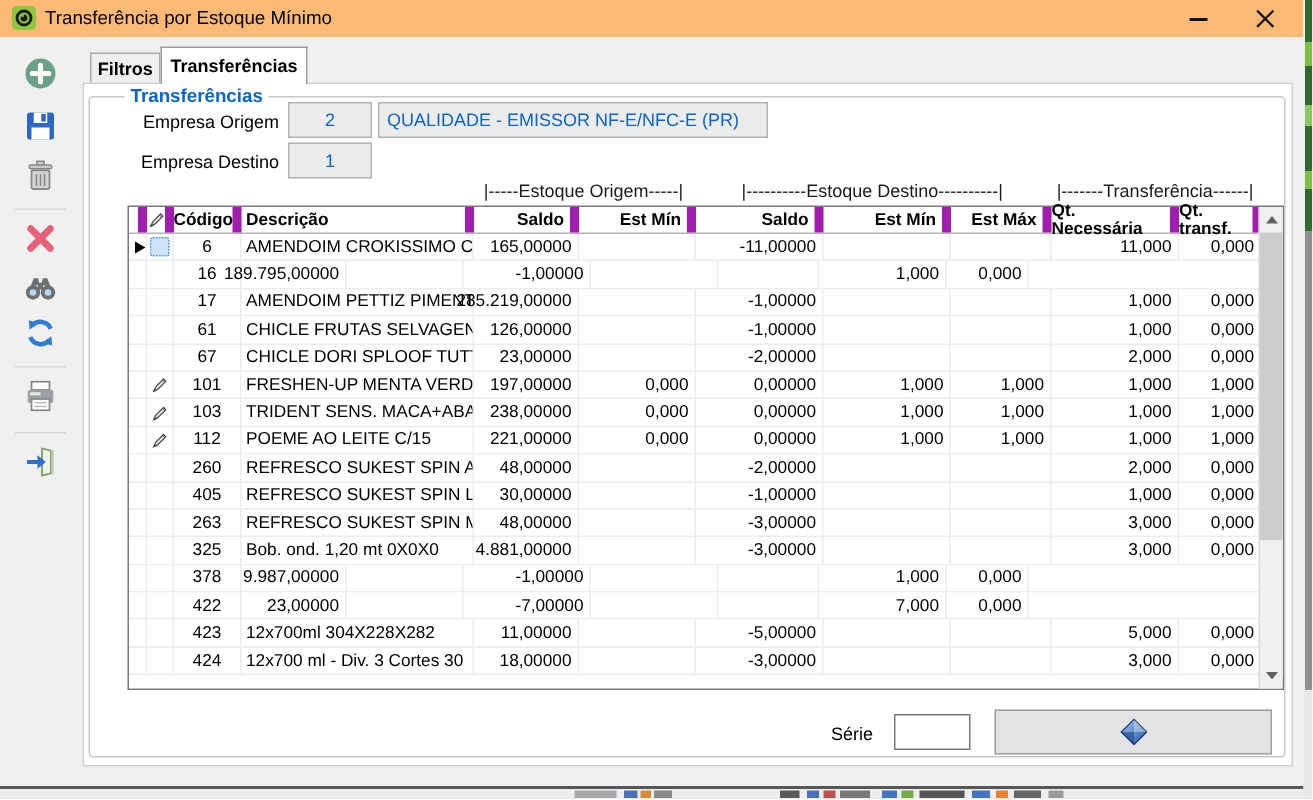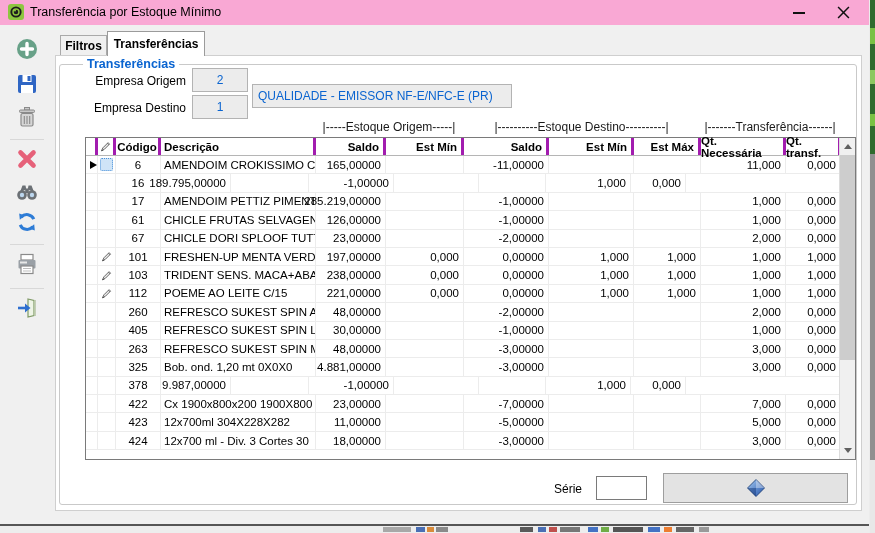--- a/index.html
+++ b/index.html
@@ -2,21 +2,21 @@
 <html><head>
 <meta charset="utf-8">
 <style>
   * { margin:0; padding:0; box-sizing:border-box; }
   html,body { background:#ffffff; }
   #win {
     position:relative; width:875px; height:533px; overflow:hidden;
     font-family:"Liberation Sans", sans-serif; color:#000; background:#fff;
   }
   
-  .titlebar { position:absolute; left:0; top:0; width:869px; height:25px; background:#f9a8d4; }
+  .titlebar { position:absolute; left:0; top:0; width:869px; height:25px; background:#fdba74; }
   .title-icon { position:absolute; left:8px; top:4px; width:16px; height:16px; }
   .title-text { position:absolute; left:30px; top:5px; font-size:12.5px; color:#000; white-space:nowrap; }
   .capbtn { position:absolute; top:0; width:42px; height:25px; display:flex; align-items:center; justify-content:center; }
   .capbtn.min { left:778px; } .capbtn.close { left:822px; }
   .min-glyph { width:12px; height:0; border-top:2px solid #111; }
   
   .client { position:absolute; left:0; top:25px; width:869px; height:499px; background:#f0f0f0; }
   
   .toolbar { position:absolute; left:0; top:25px; width:54px; height:499px; background:#f0f0f0; }
   .tbtn { position:absolute; left:15px; width:24px; height:24px; cursor:pointer; }
@@ -34,21 +34,21 @@
   .ffield { position:absolute; background:#ececec; border:1px solid #b3b3b3; font-size:12px; color:#0a64d0; display:flex; align-items:center; overflow:hidden; white-space:nowrap; }
   .ffield.code { justify-content:center; }
   .ffield.name { padding-left:5px; }
   
   .pipehdr { position:absolute; left:315px; top:120px; height:15px; display:flex; font-size:12px; color:#1a1a1a; }
   .pipehdr > div { display:flex; justify-content:center; white-space:nowrap; overflow:visible; }
   .pg1 { width:148px; } .pg2 { width:237px; } .pg3 { width:140px; }
   
   .grid { position:absolute; left:85px; top:137px; width:771px; height:323px; border:1px solid #7a7a7a; background:#fff; }
   .ghead { display:flex; height:18px; border-bottom:1px solid #b5b5b5; background:#fff; font-weight:bold; font-size:11.5px; }
-  .ghead .gc { border-right:3px solid #a21caf; display:flex; align-items:center; }
+  .ghead .gc { border-right:6px solid #a21caf; display:flex; align-items:center; }
   .grow { display:flex; height:18.4px; border-bottom:1px solid #ececec; font-size:11.5px; background:#fff; }
   .grow .gc { border-right:1px solid #ececec; display:flex; align-items:center; overflow:hidden; white-space:nowrap; }
   .gc.num { justify-content:flex-end; padding-right:4px; }
   .gc.ovf { overflow:visible; }
   .gc.ctr { justify-content:center; }
   .gc.lft { justify-content:flex-start; padding-left:3px; }
   .c-ind{width:12px;} .c-icon{width:18px;} .c-cod{width:45px;} .c-desc{width:155px;}
   .c-s1{width:70px;} .c-m1{width:78px;} .c-s2{width:85px;} .c-m2{width:85px;}
   .c-mx{width:67px;} .c-qn{width:85px;} .c-qt{width:55px;}
   .ovf > span { white-space:nowrap; }
@@ -156,21 +156,21 @@
   <div class="tab active">
       <span>Transferências</span>
     </div>
   <div class="tabpage"></div>
 
   <div class="groupbox"></div>
   <div class="legend">Transferências</div>
 
   <div class="flabel" style="left:60px; top:74px;">Empresa Origem</div>
   <div class="ffield code" style="left:192px; top:68px; width:56px; height:24px;">2</div>
-  <div class="ffield name" style="left:252px; top:68px; width:260px; height:24px;margin-top:16px;">QUALIDADE - EMISSOR NF-E/NFC-E (PR)</div>
+  <div class="ffield name" style="left:252px; top:68px; width:260px; height:24px;">QUALIDADE - EMISSOR NF-E/NFC-E (PR)</div>
   <div class="flabel" style="left:60px; top:101px;">Empresa Destino</div>
   <div class="ffield code" style="left:192px; top:95px; width:56px; height:24px;">1</div>
 
   <div class="pipehdr">
     <div class="pg1">
         <span>|-----Estoque Origem-----|</span>
       </div>
     <div class="pg2">
         <span>|----------Estoque Destino----------|</span>
       </div>
@@ -412,21 +412,20 @@
           <div class="gc c-s2 num">-1,00000</div>
           <div class="gc c-m2 num"></div>
           <div class="gc c-mx num"></div>
           <div class="gc c-qn num">1,000</div>
           <div class="gc c-qt num">0,000</div>
         </div>
         <div class="grow">
           <div class="gc c-ind ctr"></div>
           <div class="gc c-icon ctr"></div>
           <div class="gc c-cod ctr">422</div>
-          <div class="gc c-desc lft">Cx 1900x800x200 1900X800</div>
           <div class="gc c-s1 num ovf">
             <span>23,00000</span>
           </div>
           <div class="gc c-m1 num"></div>
           <div class="gc c-s2 num">-7,00000</div>
           <div class="gc c-m2 num"></div>
           <div class="gc c-mx num"></div>
           <div class="gc c-qn num">7,000</div>
           <div class="gc c-qt num">0,000</div>
         </div>

